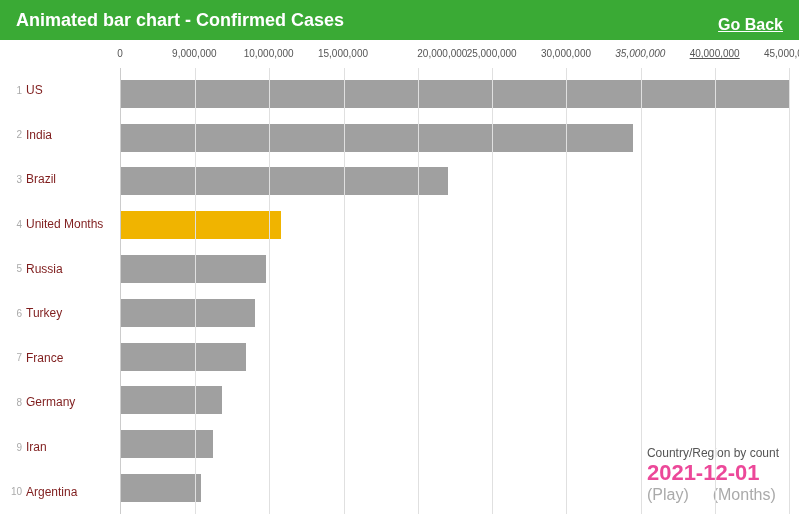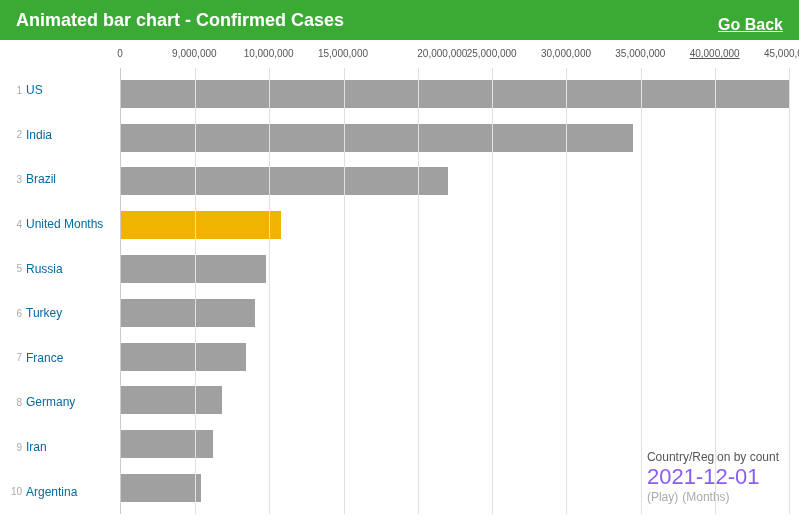--- a/index.html
+++ b/index.html
@@ -71,21 +71,21 @@
       gap: 4px;
       font-size: 12px;
     }
     .y-rank {
       color: #aaa;
       font-size: 10px;
       width: 12px;
       text-align: right;
     }
     .y-country {
-      color: #0369a1;
+      color: #7f1d1d;
     }
 
     #bars-grid {
       flex: 1;
       position: relative;
       border-left: 1px solid #ccc;
     }
 
     .grid-line {
       position: absolute;
@@ -122,27 +122,27 @@
 
     #info-box {
       position: absolute;
       bottom: 10px;
       right: 10px;
       font-size: 12px;
       color: #555;
     }
     #info-date {
       font-size: 22px;
-      font-weight: normal;
-      color: #8b5cf6;
+      font-weight: bold;
+      color: #ec4899;
     }
     #info-controls {
       display: flex;
-      gap: 4px;
-      font-size: 12px;
+      gap: 24px;
+      font-size: 16px;
       color: #aaa;
     }
     .info-control {
       cursor: pointer;
     }
   </style>
 </head>
 <body>
 
 <div id="header">
@@ -152,21 +152,21 @@
 
 <div id="chart-container">
   <div id="x-axis-labels">
       <span class="x-label" style="left: 0%;">0</span>
       <span class="x-label" style="left: 11.1111%;">9,000,000</span>
       <span class="x-label" style="left: 22.2222%; text-align: right;">10,000,000</span>
       <span class="x-label" style="left: 33.3333%;">15,000,000</span>
       <span class="x-label" style="left: 44.4444%; margin-left: 25px;">20,000,000</span>
       <span class="x-label" style="left: 55.5556%;">25,000,000</span>
       <span class="x-label" style="left: 66.6667%;">30,000,000</span>
-      <span class="x-label" style="left: 77.7778%;">35,000,000</span>
+      <span class="x-label" style="left: 77.7778%; font-style: italic;">35,000,000</span>
       <span class="x-label" style="left: 88.8889%; text-decoration: underline;">40,000,000</span>
       <span class="x-label" style="left: 100%;">45,000,000</span>
     </div>
   <div id="bars-area">
     <div id="y-labels">
         <div class="y-label-row">
           <span class="y-rank">1</span>
           <span class="y-country">US</span>
         </div>
         <div class="y-label-row">

